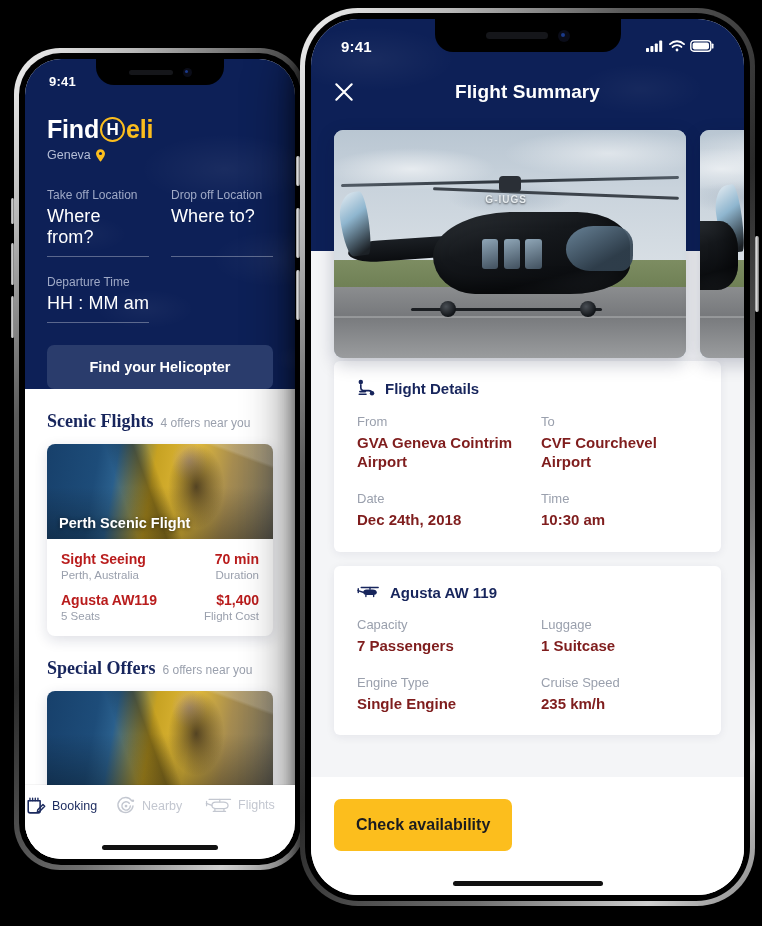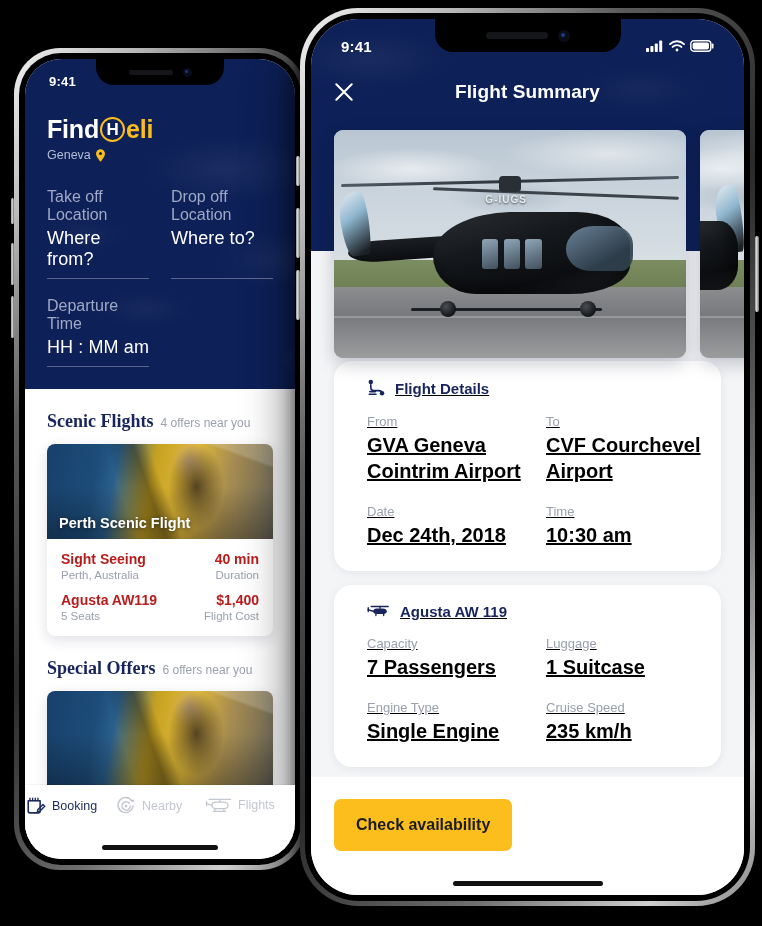--- a/index.html
+++ b/index.html
@@ -163,21 +163,21 @@
   .pin { width: 9px; height: 13px; }
 
   .field-grid {
     display: grid;
     grid-template-columns: 1fr 1fr;
     column-gap: 22px;
     row-gap: 0;
     margin-top: 26px;
   }
   .field { padding-bottom: 8px; border-bottom: 1px solid rgba(255,255,255,0.32); margin-bottom: 18px; }
-  .field-label { font-size: 16px; color: #9fa9c6; margin-bottom: 4px; }
+  .field-label { font-size: 12px; color: #9fa9c6; margin-bottom: 4px; }
   .field-value { font-size: 18px; color: #ffffff; letter-spacing: 0.1px; }
 
   .find-btn {
     margin: 4px 0 0 0;
     height: 44px;
     border-radius: 7px;
     background: #2a3c6c;
     color: #ffffff;
     font-size: 14.5px;
     font-weight: 600;
@@ -449,41 +449,40 @@
     position: absolute;
     top: 232px;
     left: 0; right: 0;
     bottom: 118px;
     background: #f4f5f7;
     padding: 110px 23px 0 23px;
     overflow: hidden;
   }
   .info-card {
     background: #ffffff;
-    border-radius: 18px;
-    padding: 18px 20px 22px 33px;
+    border-radius: 6px;
+    padding: 18px 20px 22px 23px;
     box-shadow: 0 2px 10px rgba(22,35,70,0.07);
-    text-decoration: underline;
   }
   .info-card + .info-card { margin-top: 14px; }
   .card-head {
     display: flex;
     align-items: center;
     gap: 9px;
     margin-bottom: 16px;
   }
   .card-head-title { font-size: 15px; font-weight: bold; color: #17255c; }
   .kv-grid {
     display: grid;
     grid-template-columns: 1fr 1fr;
     column-gap: 24px;
     row-gap: 20px;
   }
   .kv-label { font-size: 13px; color: #9aa0ad; margin-bottom: 4px; }
-  .kv-value { font-size: 20px; font-weight: bold; color: #000000; line-height: 1.28; }
+  .kv-value { font-size: 15px; font-weight: bold; color: #7f1d1d; line-height: 1.28; }
 
   .rp-footer {
     position: absolute;
     left: 0; right: 0; bottom: 0;
     height: 118px;
     background: #ffffff;
     display: flex;
     align-items: flex-start;
     justify-content: space-between;
     padding: 22px 23px 0 23px;
@@ -576,21 +575,21 @@
             <div class="offer-photo">
               <div class="offer-photo-title">Perth Scenic Flight</div>
             </div>
             <div class="offer-rows">
               <div class="offer-row">
                 <div>
                   <div class="o-strong">Sight Seeing</div>
                   <div class="o-weak">Perth, Australia</div>
                 </div>
                 <div class="o-right">
-                  <div class="o-strong">40 min</div>
+                  <div class="o-strong">70 min</div>
                   <div class="o-weak">Duration</div>
                 </div>
               </div>
               <div class="offer-row">
                 <div>
                   <div class="o-strong">Agusta AW119</div>
                   <div class="o-weak">5 Seats</div>
                 </div>
                 <div class="o-right">
                   <div class="o-strong">$1,400</div>

